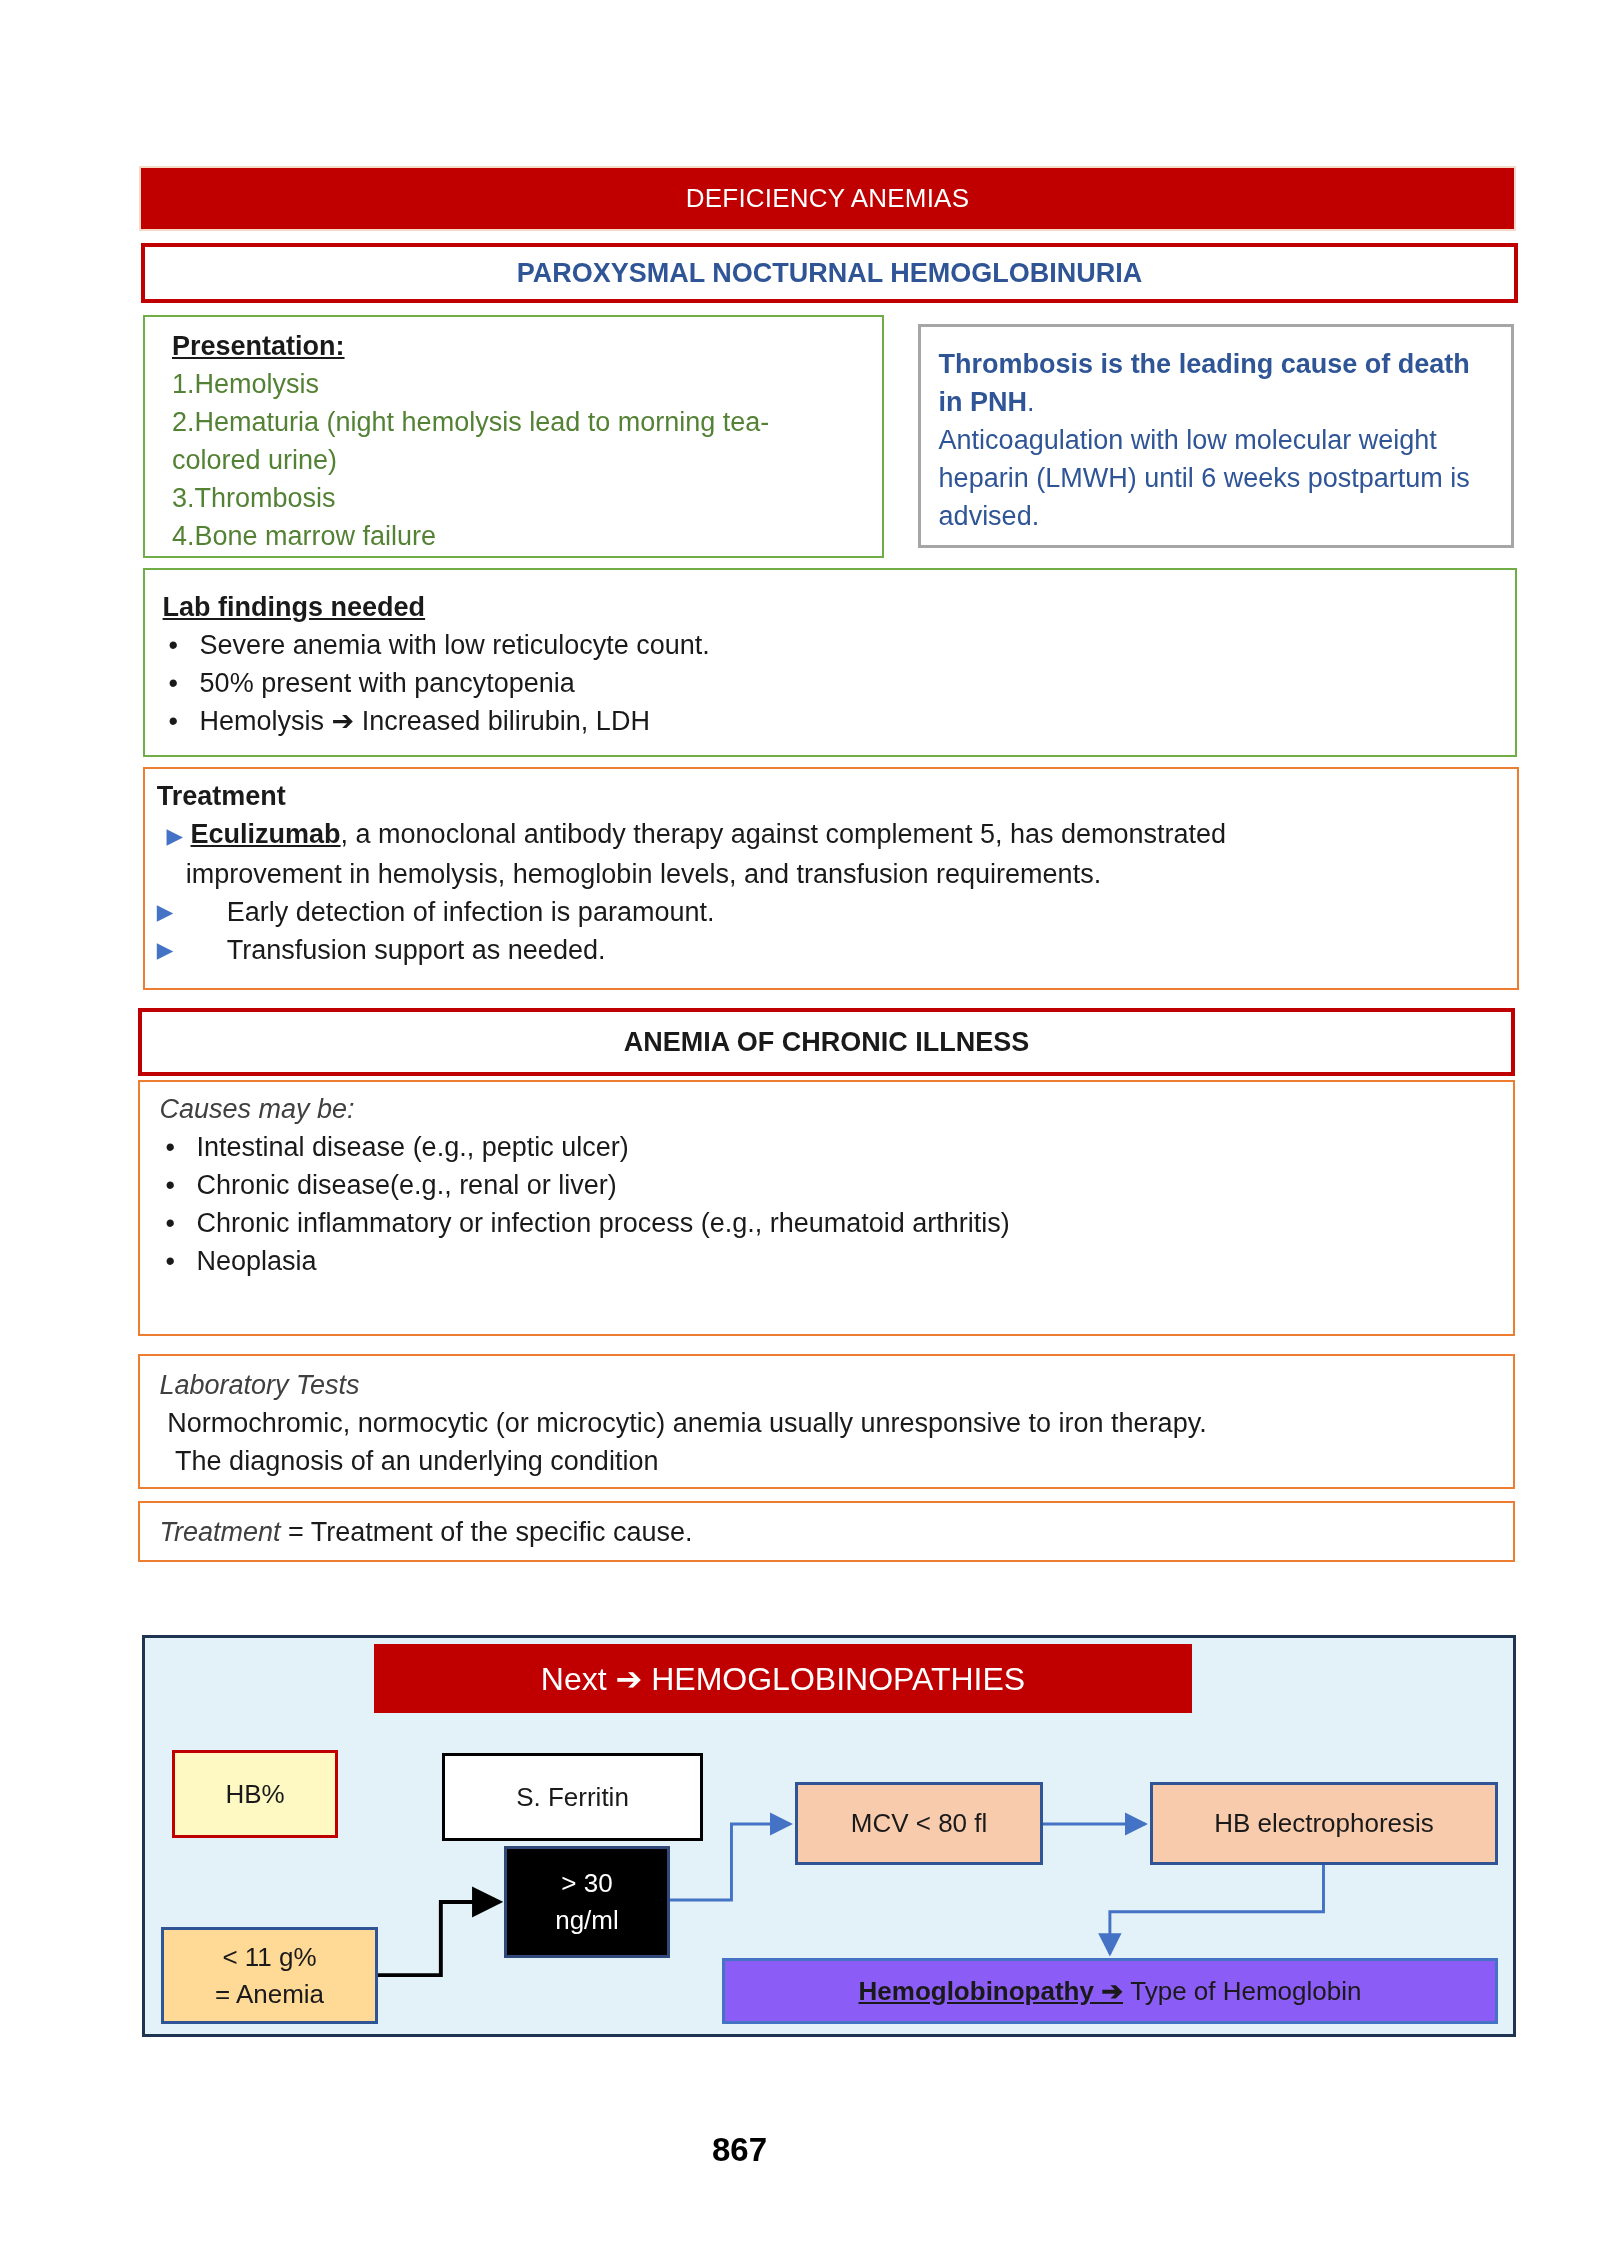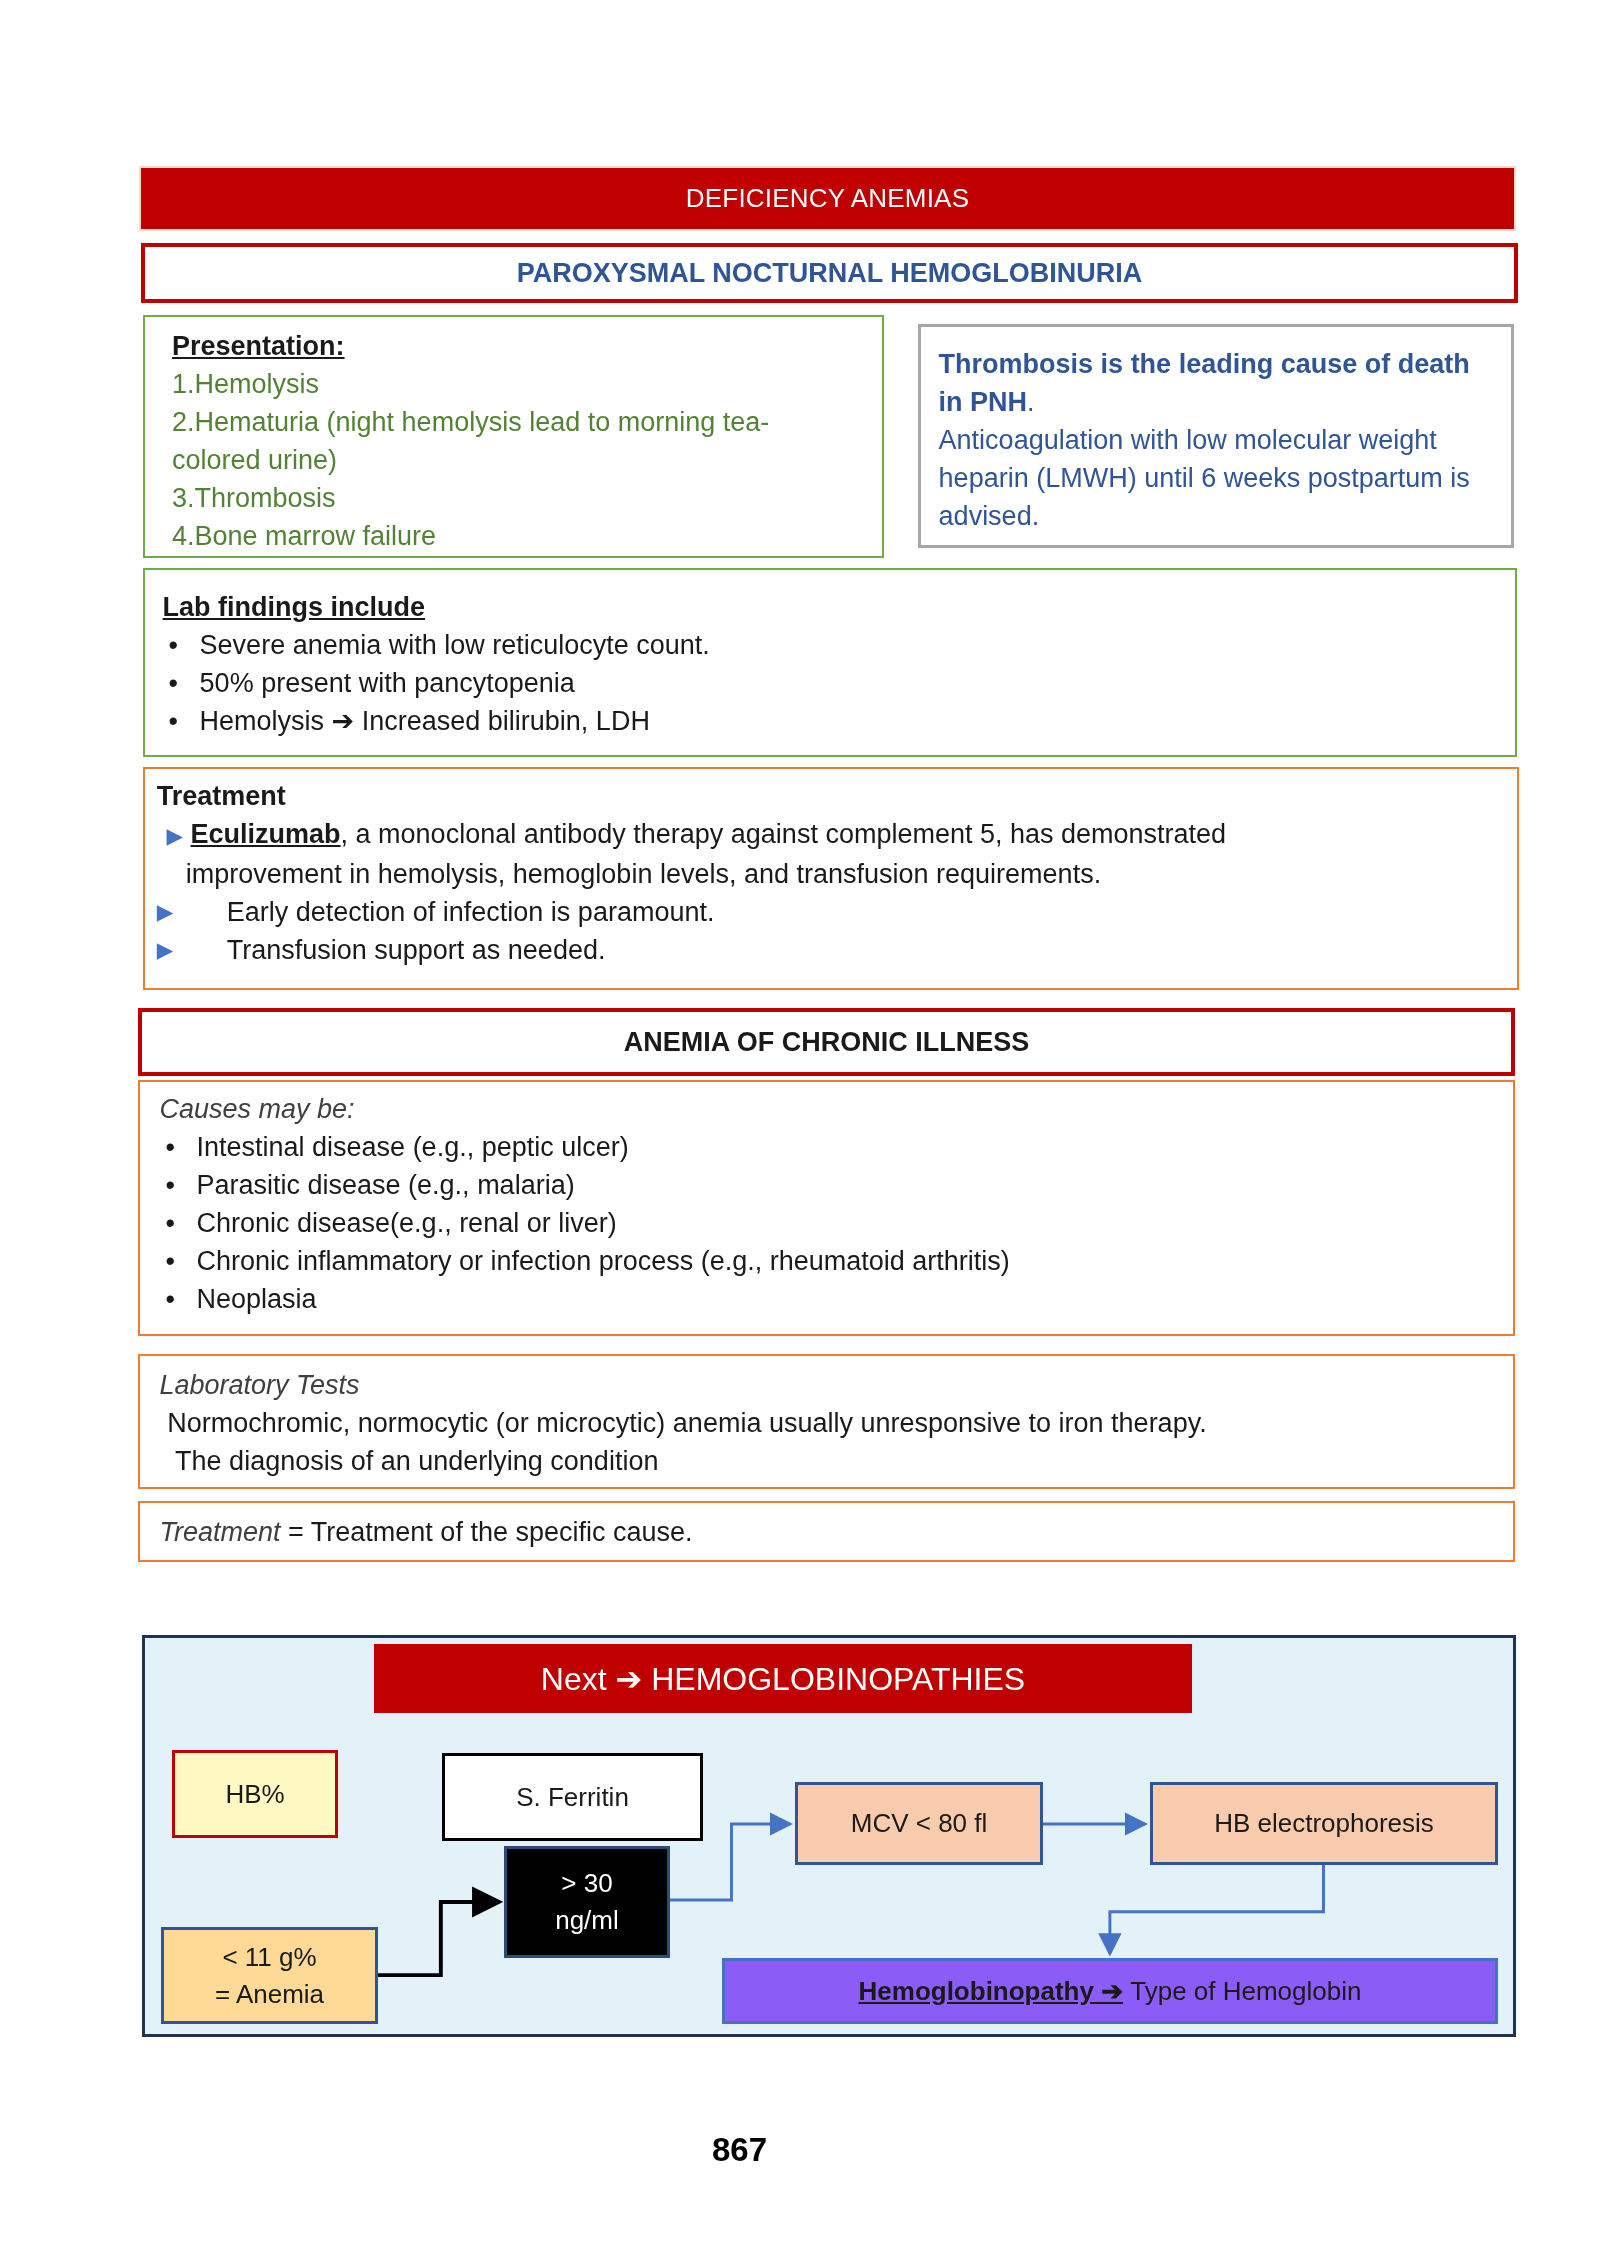--- a/index.html
+++ b/index.html
@@ -69,21 +69,21 @@
   <div>3.Thrombosis</div>
   <div>4.Bone marrow failure</div>
 </div>
 
 <div class="abs box grey thromb narrow">
   <span class="b">Thrombosis is the leading cause of death in PNH</span><span>.</span><br>
   <span>Anticoagulation  with low molecular weight heparin (LMWH)  until 6 weeks postpartum is advised.</span>
 </div>
 
 <div class="abs box green lab narrow">
-  <div class="hd">Lab findings include</div>
+  <div class="hd">Lab findings needed</div>
   <ul class="bul">
     <li>Severe anemia with low reticulocyte count.</li>
     <li>50% present with pancytopenia</li>
     <li>Hemolysis ➔ Increased bilirubin, LDH</li>
   </ul>
 </div>
 
 <div class="abs box orange treat narrow">
   <div class="hd">Treatment</div>
   <div class="l1">
@@ -102,21 +102,20 @@
 </div>
 
 <div class="abs section-head aci-head narrow">
   <span>ANEMIA  OF CHRONIC  ILLNESS</span>
 </div>
 
 <div class="abs box orange causes narrow">
   <div class="it">Causes may be:</div>
   <ul class="bul">
     <li>Intestinal disease (e.g., peptic ulcer)</li>
-    <li>Parasitic disease (e.g., malaria)</li>
     <li>Chronic disease(e.g., renal or liver)</li>
     <li>Chronic inflammatory or infection process (e.g., rheumatoid arthritis)</li>
     <li>Neoplasia</li>
   </ul>
 </div>
 
 <div class="abs box orange labtests narrow">
   <div class="it">Laboratory Tests</div>
   <div style="padding-left:7.8px;">Normochromic, normocytic (or microcytic) anemia usually unresponsive  to iron therapy.</div>
   <div style="padding-left:15.6px;">The diagnosis of an underlying condition</div>

